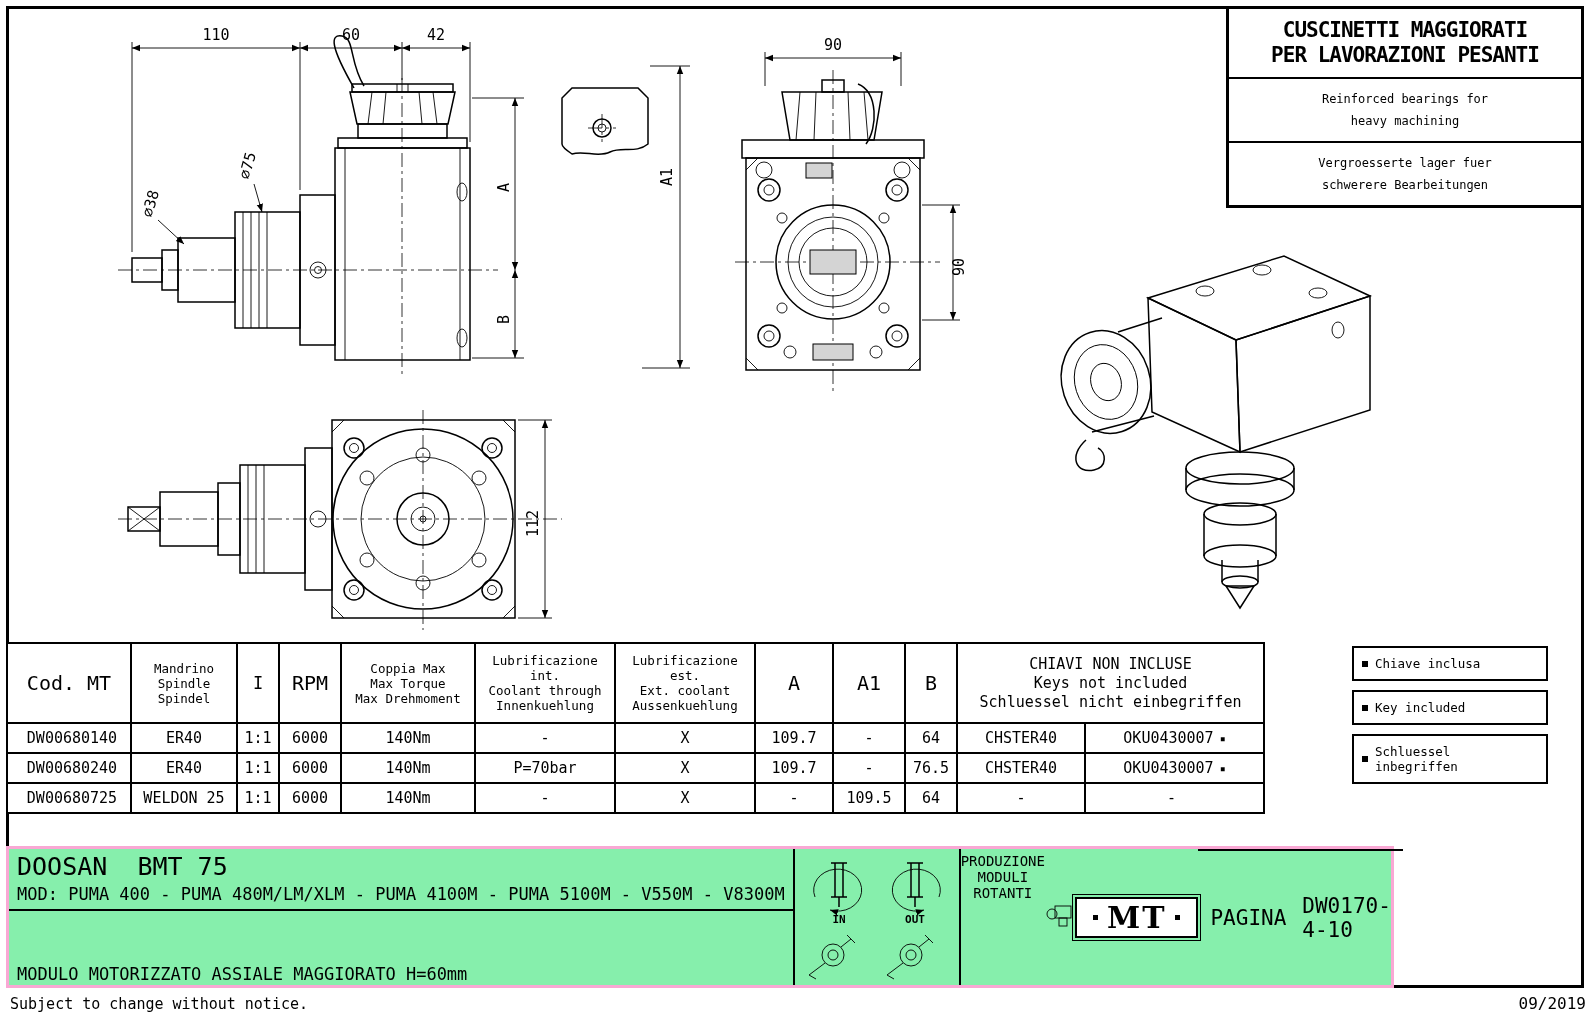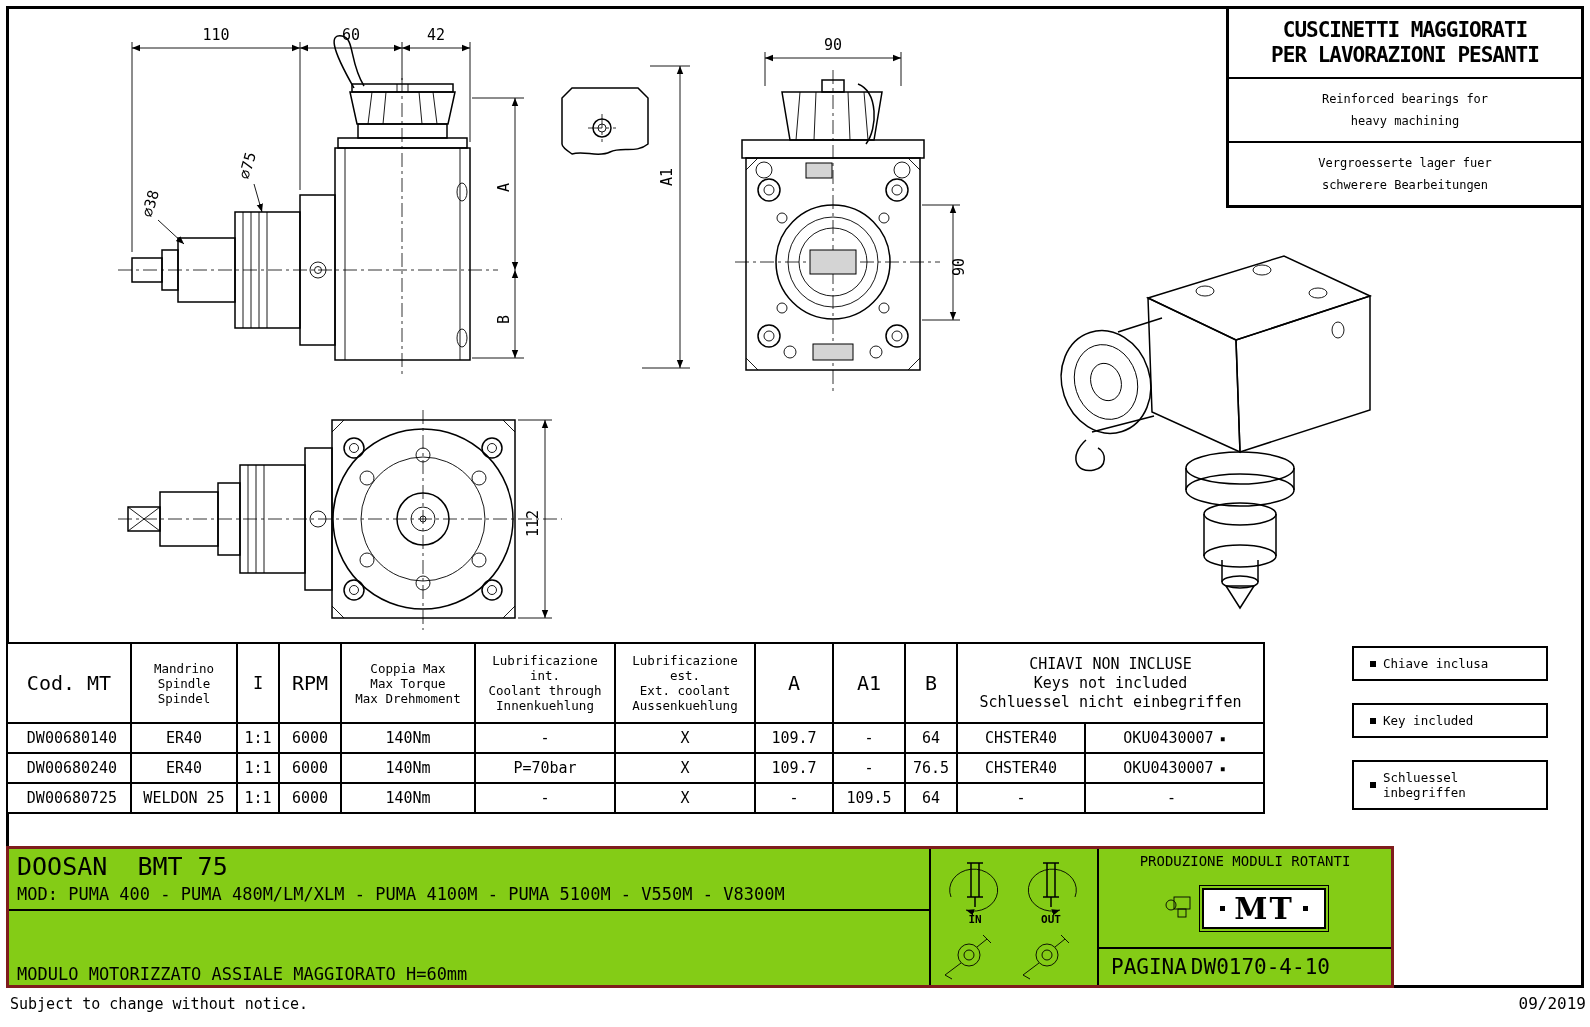--- a/index.html
+++ b/index.html
@@ -36,40 +36,40 @@
   .h-big{font-size:20px}
   .h-mid{font-size:17px}
   .h-sm{font-size:12.5px;line-height:15px}
   .h-keys{font-size:15px;line-height:19px}
   td{font-size:15px}
   td.c-cod{text-align:left;padding-left:6px}
   .mark{font-size:10px;vertical-align:middle;padding-left:6px}
 
   
   .legend{position:absolute;left:1352px;top:646px;width:196px}
-  .lg{border:2px solid #000;margin-bottom:22px;padding:8px 16px;font-size:12.5px;display:flex;align-items:center;gap:7px;background:#fff}
+  .lg{border:2px solid #000;margin-bottom:9px;padding:8px 8px;font-size:12.5px;display:flex;align-items:center;gap:7px;background:#fff}
   .sq{width:6px;height:6px;background:#000;flex:none}
 
   
-  .footer{position:absolute;left:6px;top:846px;width:1388px;height:142px;border:3px solid #7f1d1d;display:flex;background:#84cc16}
+  .footer{position:absolute;left:6px;top:846px;width:1388px;height:142px;border:3px solid #f9a8d4;display:flex;background:#86efac}
   .f-left{width:922px;border-right:2px solid #000;display:flex;flex-direction:column}
   .f-machine{font-size:25px;padding:3px 8px 0;white-space:pre}
   .f-mod{font-size:17px;padding:3px 8px 5px;border-bottom:2px solid #000;white-space:pre}
   .f-desc{font-size:17px;line-height:24px;padding:3px 8px;white-space:pre}
   .f-icons{width:168px;border-right:2px solid #000}
   .f-contact{width:220px;border-right:2px solid #000;text-align:center;padding-top:3px}
   .f-name{font-size:21px;font-weight:bold;line-height:25px}
   .f-line{font-size:12.2px;line-height:15.5px}
-  .f-right{flex:1;display:flex;flex-direction:column}
+  .f-right{flex:1;display:flex;flex-direction:row}
   .f-prod{font-size:14px;text-align:center;padding:4px 0 0}
-  .f-logo-row{flex:1;display:flex;align-items:center;justify-content:center;gap:8px}
+  .f-logo-row{flex:1;display:flex;align-items:center;justify-content:center;}
   .logo-box{border:2px solid #000;outline:1.5px solid #000;outline-offset:2px;padding:1px 16px;display:flex;align-items:center;gap:9px;background:#fff}
   .logo-text{font-family:"DejaVu Serif","Liberation Serif",serif;font-weight:bold;font-size:30px;letter-spacing:2px}
   .logo-sq{width:5px;height:5px;background:#000}
-  .f-page{border-top:2px solid #000;font-size:21px;padding:6px 12px;display:flex;gap:4px;align-items:center}
+  .f-page{border-top:2px solid #000;font-size:21px;padding:6px 12px;display:flex;gap:16px;align-items:center}
 
   .bottom-note{position:absolute;left:10px;top:995px;font-size:15px}
   .bottom-date{position:absolute;right:4px;top:994px;font-size:16px}
 </style>
 </head>
 <body>
 
 <div class="frame"></div>
 
 <svg class="drawings" width="1578" height="636" viewBox="6 6 1578 636">

